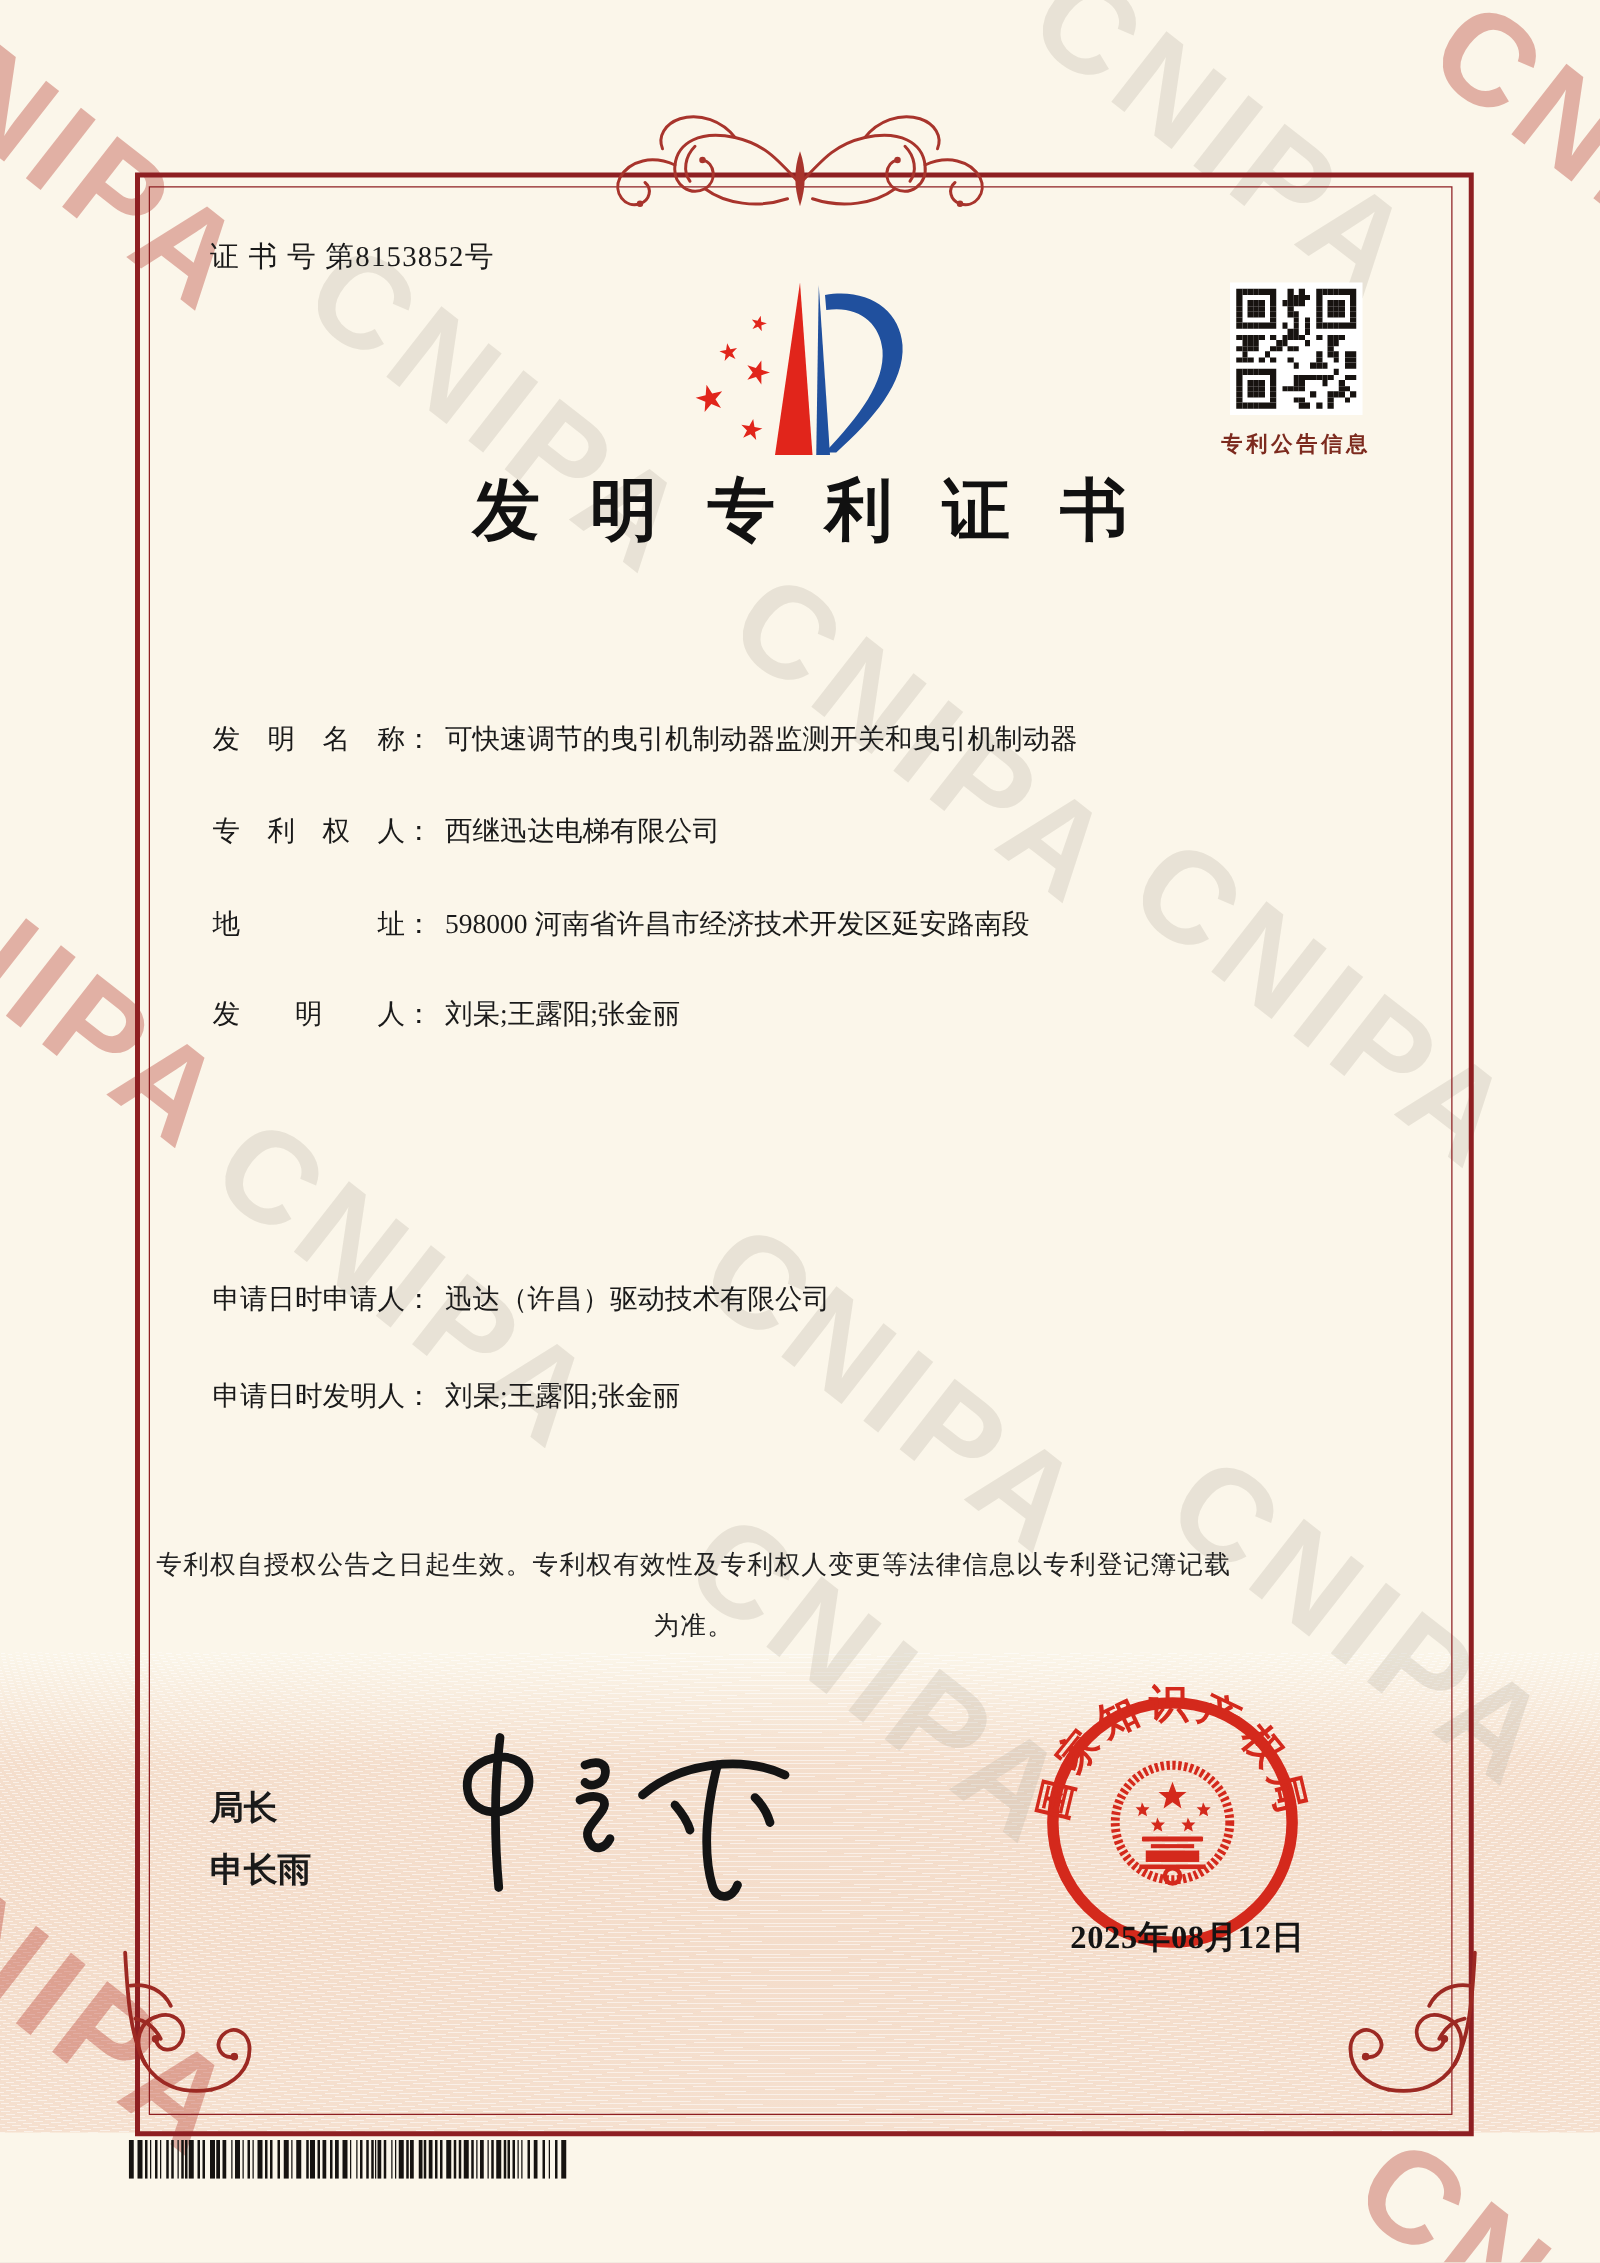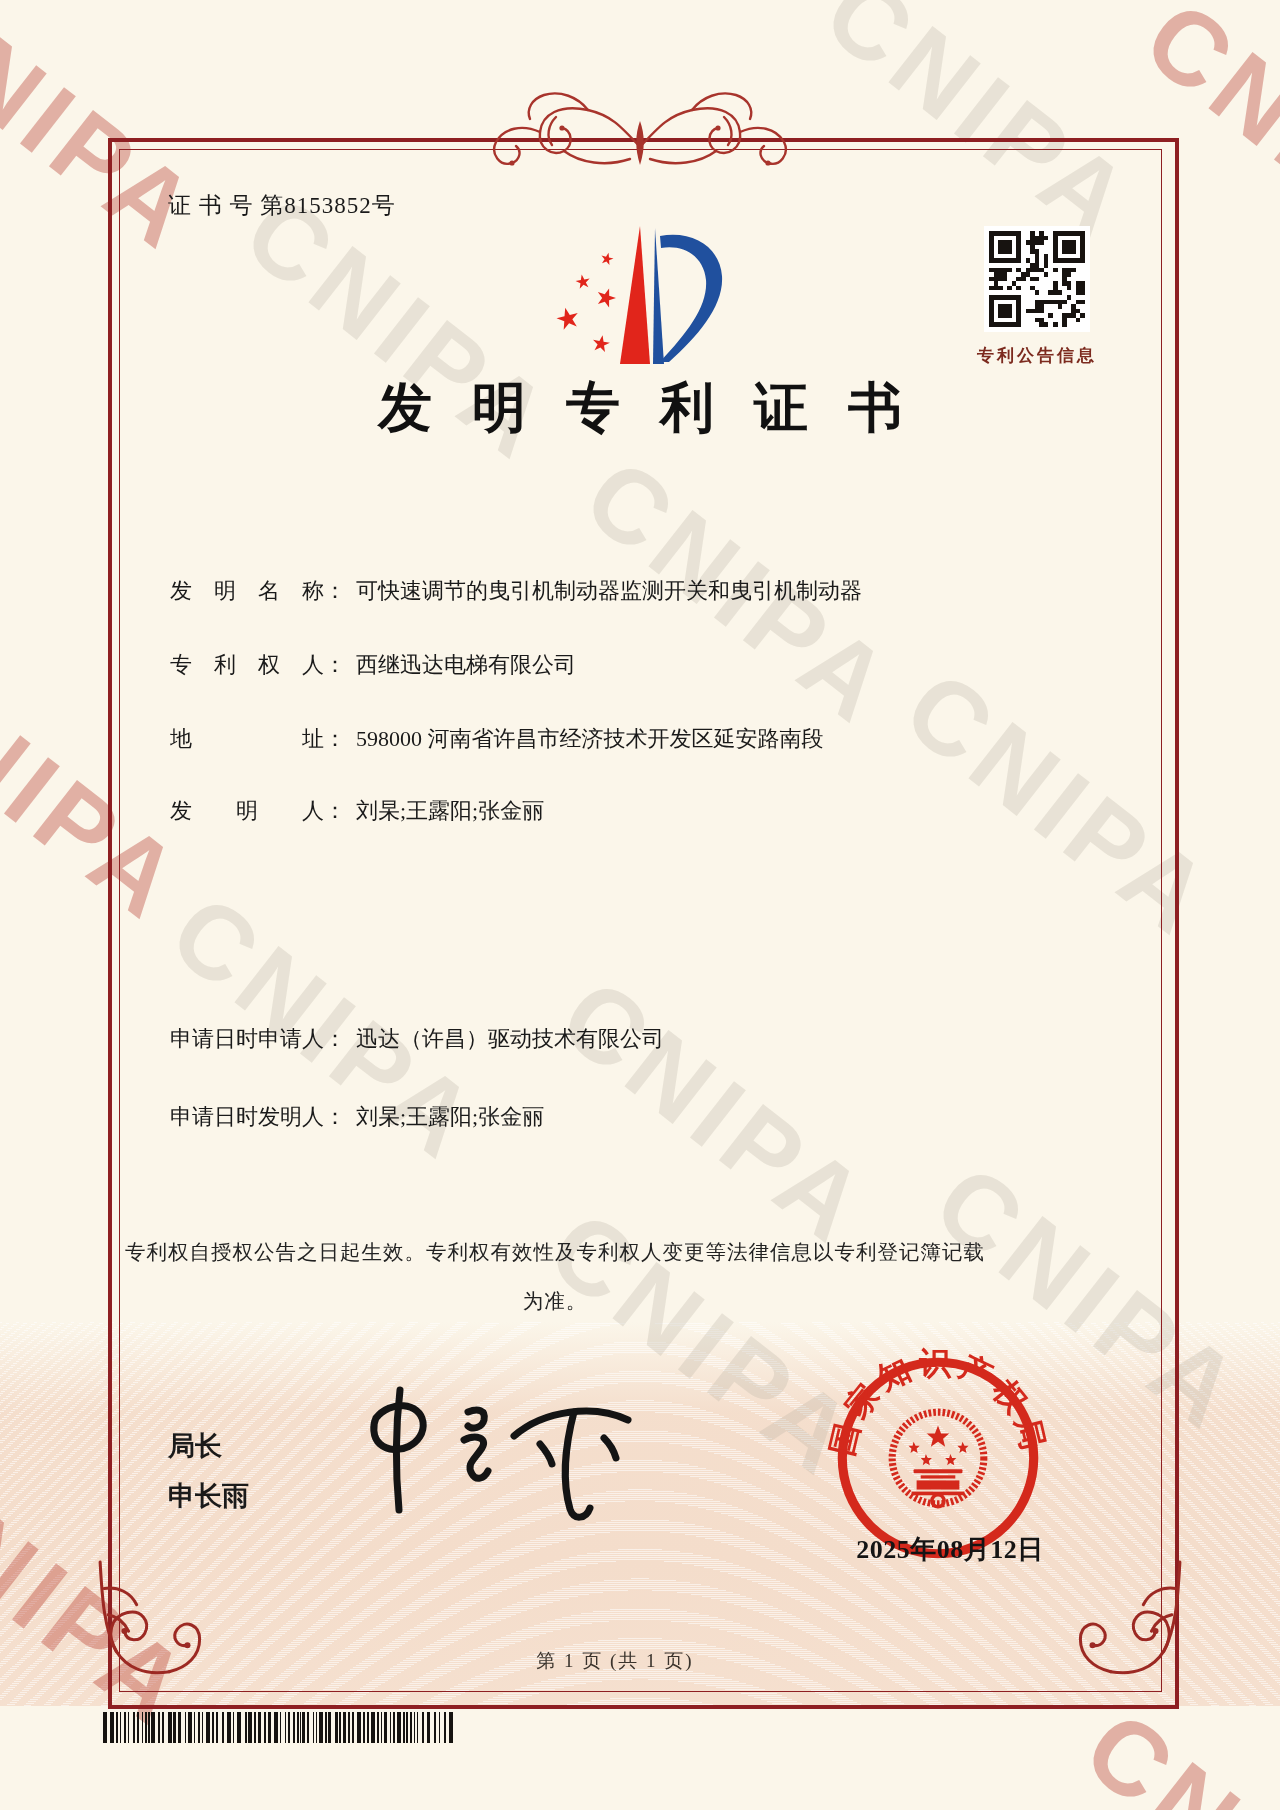--- a/index.html
+++ b/index.html
@@ -662,17 +662,16 @@
       <polygon points="132,94 134,98 138,98 135,101 136,105 132,103 129,105 130,101 127,98 131,98" transform="translate(2,0)"></polygon>
       <rect x="86" y="121" width="48" height="4" rx="1"></rect>
       <rect x="93" y="127" width="34" height="3.2"></rect>
       <rect x="89" y="132" width="42" height="9"></rect>
       <rect x="84" y="143" width="52" height="3.6"></rect>
       <circle cx="110" cy="152" r="6" fill="none" stroke="#d4291c" stroke-width="3.4"></circle>
     </g>
   </svg>
   <div class="seal-date">2025年08月12日</div>
 
-  <div class="footer">第 1 页 (共 1 页)</div>
 
   <div class="barcode"><span style="display:inline-block;height:31px;vertical-align:top;width:4px;background:#161310"></span><span style="display:inline-block;height:31px;vertical-align:top;width:3px;background:transparent"></span><span style="display:inline-block;height:31px;vertical-align:top;width:4px;background:#161310"></span><span style="display:inline-block;height:31px;vertical-align:top;width:2px;background:transparent"></span><span style="display:inline-block;height:31px;vertical-align:top;width:2px;background:#161310"></span><span style="display:inline-block;height:31px;vertical-align:top;width:2px;background:transparent"></span><span style="display:inline-block;height:31px;vertical-align:top;width:1px;background:#161310"></span><span style="display:inline-block;height:31px;vertical-align:top;width:3px;background:transparent"></span><span style="display:inline-block;height:31px;vertical-align:top;width:2px;background:#161310"></span><span style="display:inline-block;height:31px;vertical-align:top;width:2px;background:transparent"></span><span style="display:inline-block;height:31px;vertical-align:top;width:1px;background:#161310"></span><span style="display:inline-block;height:31px;vertical-align:top;width:4px;background:transparent"></span><span style="display:inline-block;height:31px;vertical-align:top;width:2px;background:#161310"></span><span style="display:inline-block;height:31px;vertical-align:top;width:2px;background:transparent"></span><span style="display:inline-block;height:31px;vertical-align:top;width:2px;background:#161310"></span><span style="display:inline-block;height:31px;vertical-align:top;width:3px;background:transparent"></span><span style="display:inline-block;height:31px;vertical-align:top;width:1px;background:#161310"></span><span style="display:inline-block;height:31px;vertical-align:top;width:2px;background:transparent"></span><span style="display:inline-block;height:31px;vertical-align:top;width:2px;background:#161310"></span><span style="display:inline-block;height:31px;vertical-align:top;width:1px;background:transparent"></span><span style="display:inline-block;height:31px;vertical-align:top;width:2px;background:#161310"></span><span style="display:inline-block;height:31px;vertical-align:top;width:1px;background:transparent"></span><span style="display:inline-block;height:31px;vertical-align:top;width:4px;background:#161310"></span><span style="display:inline-block;height:31px;vertical-align:top;width:3px;background:transparent"></span><span style="display:inline-block;height:31px;vertical-align:top;width:2px;background:#161310"></span><span style="display:inline-block;height:31px;vertical-align:top;width:2px;background:transparent"></span><span style="display:inline-block;height:31px;vertical-align:top;width:2px;background:#161310"></span><span style="display:inline-block;height:31px;vertical-align:top;width:4px;background:transparent"></span><span style="display:inline-block;height:31px;vertical-align:top;width:4px;background:#161310"></span><span style="display:inline-block;height:31px;vertical-align:top;width:1px;background:transparent"></span><span style="display:inline-block;height:31px;vertical-align:top;width:3px;background:#161310"></span><span style="display:inline-block;height:31px;vertical-align:top;width:2px;background:transparent"></span><span style="display:inline-block;height:31px;vertical-align:top;width:3px;background:#161310"></span><span style="display:inline-block;height:31px;vertical-align:top;width:4px;background:transparent"></span><span style="display:inline-block;height:31px;vertical-align:top;width:1px;background:#161310"></span><span style="display:inline-block;height:31px;vertical-align:top;width:2px;background:transparent"></span><span style="display:inline-block;height:31px;vertical-align:top;width:4px;background:#161310"></span><span style="display:inline-block;height:31px;vertical-align:top;width:2px;background:transparent"></span><span style="display:inline-block;height:31px;vertical-align:top;width:1px;background:#161310"></span><span style="display:inline-block;height:31px;vertical-align:top;width:3px;background:transparent"></span><span style="display:inline-block;height:31px;vertical-align:top;width:2px;background:#161310"></span><span style="display:inline-block;height:31px;vertical-align:top;width:2px;background:transparent"></span><span style="display:inline-block;height:31px;vertical-align:top;width:1px;background:#161310"></span><span style="display:inline-block;height:31px;vertical-align:top;width:3px;background:transparent"></span><span style="display:inline-block;height:31px;vertical-align:top;width:4px;background:#161310"></span><span style="display:inline-block;height:31px;vertical-align:top;width:2px;background:transparent"></span><span style="display:inline-block;height:31px;vertical-align:top;width:2px;background:#161310"></span><span style="display:inline-block;height:31px;vertical-align:top;width:2px;background:transparent"></span><span style="display:inline-block;height:31px;vertical-align:top;width:2px;background:#161310"></span><span style="display:inline-block;height:31px;vertical-align:top;width:4px;background:transparent"></span><span style="display:inline-block;height:31px;vertical-align:top;width:2px;background:#161310"></span><span style="display:inline-block;height:31px;vertical-align:top;width:3px;background:transparent"></span><span style="display:inline-block;height:31px;vertical-align:top;width:4px;background:#161310"></span><span style="display:inline-block;height:31px;vertical-align:top;width:2px;background:transparent"></span><span style="display:inline-block;height:31px;vertical-align:top;width:1px;background:#161310"></span><span style="display:inline-block;height:31px;vertical-align:top;width:3px;background:transparent"></span><span style="display:inline-block;height:31px;vertical-align:top;width:4px;background:#161310"></span><span style="display:inline-block;height:31px;vertical-align:top;width:4px;background:transparent"></span><span style="display:inline-block;height:31px;vertical-align:top;width:2px;background:#161310"></span><span style="display:inline-block;height:31px;vertical-align:top;width:1px;background:transparent"></span><span style="display:inline-block;height:31px;vertical-align:top;width:4px;background:#161310"></span><span style="display:inline-block;height:31px;vertical-align:top;width:2px;background:transparent"></span><span style="display:inline-block;height:31px;vertical-align:top;width:2px;background:#161310"></span><span style="display:inline-block;height:31px;vertical-align:top;width:2px;background:transparent"></span><span style="display:inline-block;height:31px;vertical-align:top;width:3px;background:#161310"></span><span style="display:inline-block;height:31px;vertical-align:top;width:3px;background:transparent"></span><span style="display:inline-block;height:31px;vertical-align:top;width:2px;background:#161310"></span><span style="display:inline-block;height:31px;vertical-align:top;width:2px;background:transparent"></span><span style="display:inline-block;height:31px;vertical-align:top;width:3px;background:#161310"></span><span style="display:inline-block;height:31px;vertical-align:top;width:3px;background:transparent"></span><span style="display:inline-block;height:31px;vertical-align:top;width:4px;background:#161310"></span><span style="display:inline-block;height:31px;vertical-align:top;width:2px;background:transparent"></span><span style="display:inline-block;height:31px;vertical-align:top;width:1px;background:#161310"></span><span style="display:inline-block;height:31px;vertical-align:top;width:4px;background:transparent"></span><span style="display:inline-block;height:31px;vertical-align:top;width:1px;background:#161310"></span><span style="display:inline-block;height:31px;vertical-align:top;width:2px;background:transparent"></span><span style="display:inline-block;height:31px;vertical-align:top;width:2px;background:#161310"></span><span style="display:inline-block;height:31px;vertical-align:top;width:3px;background:transparent"></span><span style="display:inline-block;height:31px;vertical-align:top;width:2px;background:#161310"></span><span style="display:inline-block;height:31px;vertical-align:top;width:2px;background:transparent"></span><span style="display:inline-block;height:31px;vertical-align:top;width:2px;background:#161310"></span><span style="display:inline-block;height:31px;vertical-align:top;width:1px;background:transparent"></span><span style="display:inline-block;height:31px;vertical-align:top;width:1px;background:#161310"></span><span style="display:inline-block;height:31px;vertical-align:top;width:1px;background:transparent"></span><span style="display:inline-block;height:31px;vertical-align:top;width:3px;background:#161310"></span><span style="display:inline-block;height:31px;vertical-align:top;width:2px;background:transparent"></span><span style="display:inline-block;height:31px;vertical-align:top;width:2px;background:#161310"></span><span style="display:inline-block;height:31px;vertical-align:top;width:4px;background:transparent"></span><span style="display:inline-block;height:31px;vertical-align:top;width:1px;background:#161310"></span><span style="display:inline-block;height:31px;vertical-align:top;width:2px;background:transparent"></span><span style="display:inline-block;height:31px;vertical-align:top;width:1px;background:#161310"></span><span style="display:inline-block;height:31px;vertical-align:top;width:2px;background:transparent"></span><span style="display:inline-block;height:31px;vertical-align:top;width:4px;background:#161310"></span><span style="display:inline-block;height:31px;vertical-align:top;width:2px;background:transparent"></span><span style="display:inline-block;height:31px;vertical-align:top;width:2px;background:#161310"></span><span style="display:inline-block;height:31px;vertical-align:top;width:1px;background:transparent"></span><span style="display:inline-block;height:31px;vertical-align:top;width:3px;background:#161310"></span><span style="display:inline-block;height:31px;vertical-align:top;width:4px;background:transparent"></span><span style="display:inline-block;height:31px;vertical-align:top;width:3px;background:#161310"></span><span style="display:inline-block;height:31px;vertical-align:top;width:1px;background:transparent"></span><span style="display:inline-block;height:31px;vertical-align:top;width:2px;background:#161310"></span><span style="display:inline-block;height:31px;vertical-align:top;width:2px;background:transparent"></span><span style="display:inline-block;height:31px;vertical-align:top;width:3px;background:#161310"></span><span style="display:inline-block;height:31px;vertical-align:top;width:2px;background:transparent"></span><span style="display:inline-block;height:31px;vertical-align:top;width:2px;background:#161310"></span><span style="display:inline-block;height:31px;vertical-align:top;width:2px;background:transparent"></span><span style="display:inline-block;height:31px;vertical-align:top;width:2px;background:#161310"></span><span style="display:inline-block;height:31px;vertical-align:top;width:3px;background:transparent"></span><span style="display:inline-block;height:31px;vertical-align:top;width:4px;background:#161310"></span><span style="display:inline-block;height:31px;vertical-align:top;width:2px;background:transparent"></span><span style="display:inline-block;height:31px;vertical-align:top;width:2px;background:#161310"></span><span style="display:inline-block;height:31px;vertical-align:top;width:2px;background:transparent"></span><span style="display:inline-block;height:31px;vertical-align:top;width:2px;background:#161310"></span><span style="display:inline-block;height:31px;vertical-align:top;width:2px;background:transparent"></span><span style="display:inline-block;height:31px;vertical-align:top;width:4px;background:#161310"></span><span style="display:inline-block;height:31px;vertical-align:top;width:2px;background:transparent"></span><span style="display:inline-block;height:31px;vertical-align:top;width:2px;background:#161310"></span><span style="display:inline-block;height:31px;vertical-align:top;width:2px;background:transparent"></span><span style="display:inline-block;height:31px;vertical-align:top;width:1px;background:#161310"></span><span style="display:inline-block;height:31px;vertical-align:top;width:2px;background:transparent"></span><span style="display:inline-block;height:31px;vertical-align:top;width:3px;background:#161310"></span><span style="display:inline-block;height:31px;vertical-align:top;width:3px;background:transparent"></span><span style="display:inline-block;height:31px;vertical-align:top;width:1px;background:#161310"></span><span style="display:inline-block;height:31px;vertical-align:top;width:2px;background:transparent"></span><span style="display:inline-block;height:31px;vertical-align:top;width:2px;background:#161310"></span><span style="display:inline-block;height:31px;vertical-align:top;width:2px;background:transparent"></span><span style="display:inline-block;height:31px;vertical-align:top;width:4px;background:#161310"></span><span style="display:inline-block;height:31px;vertical-align:top;width:2px;background:transparent"></span><span style="display:inline-block;height:31px;vertical-align:top;width:2px;background:#161310"></span><span style="display:inline-block;height:31px;vertical-align:top;width:1px;background:transparent"></span><span style="display:inline-block;height:31px;vertical-align:top;width:2px;background:#161310"></span><span style="display:inline-block;height:31px;vertical-align:top;width:2px;background:transparent"></span><span style="display:inline-block;height:31px;vertical-align:top;width:2px;background:#161310"></span><span style="display:inline-block;height:31px;vertical-align:top;width:2px;background:transparent"></span><span style="display:inline-block;height:31px;vertical-align:top;width:1px;background:#161310"></span><span style="display:inline-block;height:31px;vertical-align:top;width:2px;background:transparent"></span><span style="display:inline-block;height:31px;vertical-align:top;width:1px;background:#161310"></span><span style="display:inline-block;height:31px;vertical-align:top;width:4px;background:transparent"></span><span style="display:inline-block;height:31px;vertical-align:top;width:2px;background:#161310"></span><span style="display:inline-block;height:31px;vertical-align:top;width:3px;background:transparent"></span><span style="display:inline-block;height:31px;vertical-align:top;width:3px;background:#161310"></span><span style="display:inline-block;height:31px;vertical-align:top;width:4px;background:transparent"></span><span style="display:inline-block;height:31px;vertical-align:top;width:2px;background:#161310"></span><span style="display:inline-block;height:31px;vertical-align:top;width:3px;background:transparent"></span><span style="display:inline-block;height:31px;vertical-align:top;width:1px;background:#161310"></span><span style="display:inline-block;height:31px;vertical-align:top;width:4px;background:transparent"></span><span style="display:inline-block;height:31px;vertical-align:top;width:2px;background:#161310"></span><span style="display:inline-block;height:31px;vertical-align:top;width:3px;background:transparent"></span><span style="display:inline-block;height:31px;vertical-align:top;width:4px;background:#161310"></span><span style="display:inline-block;height:31px;vertical-align:top;width:2px;background:transparent"></span></div>
 
 </div>
 
 </body></html>

